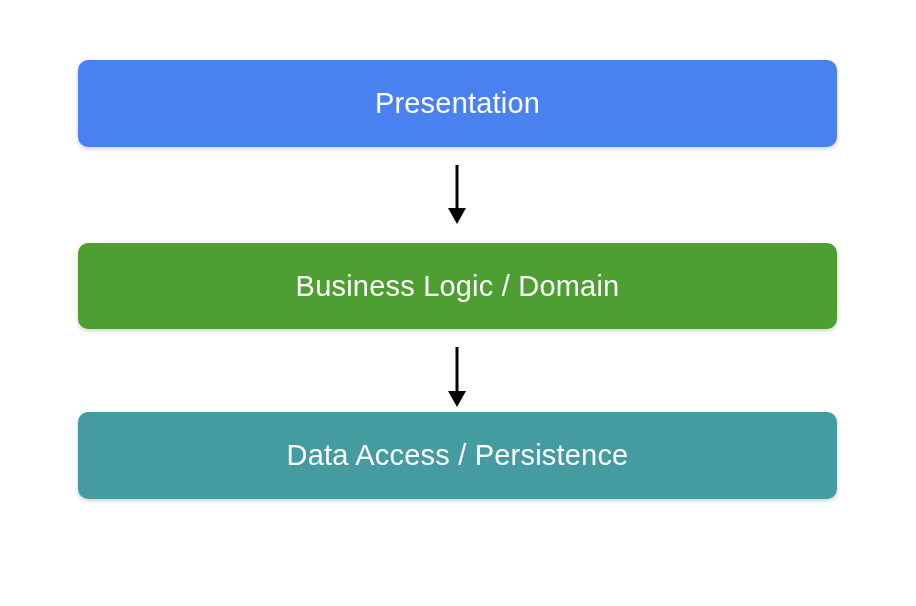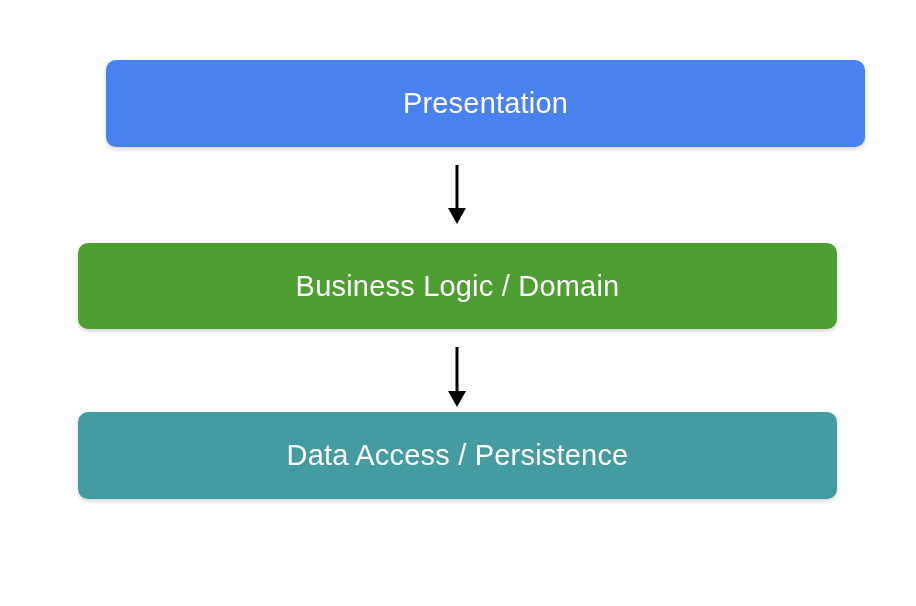--- a/index.html
+++ b/index.html
@@ -41,21 +41,21 @@
   }
   .arrow-1 { top: 165px; height: 59px; }
   .arrow-2 { top: 347px; height: 60px; }
   .arrow svg { display: block; width: 22px; height: 100%; }
 </style>
 </head>
 <body>
 
 <div class="canvas" style="background: rgb(255, 255, 255);">
 
-  <div class="layer-box box-presentation" style="background-color: rgb(74, 129, 240); margin-left: 28px;">
+  <div class="layer-box box-presentation" style="background-color: rgb(74, 129, 240);">
     <span style="color: rgb(255, 255, 255);">Presentation</span>
   </div>
 
   <div class="arrow arrow-1" style="color: rgb(0, 0, 0);">
     <svg viewBox="0 0 22 59" preserveAspectRatio="none" aria-hidden="true">
       <line x1="11" y1="0" x2="11" y2="45" stroke="currentColor" stroke-width="3"></line>
       <polygon points="2,43 20,43 11,59" fill="currentColor"></polygon>
     </svg>
   </div>
 

